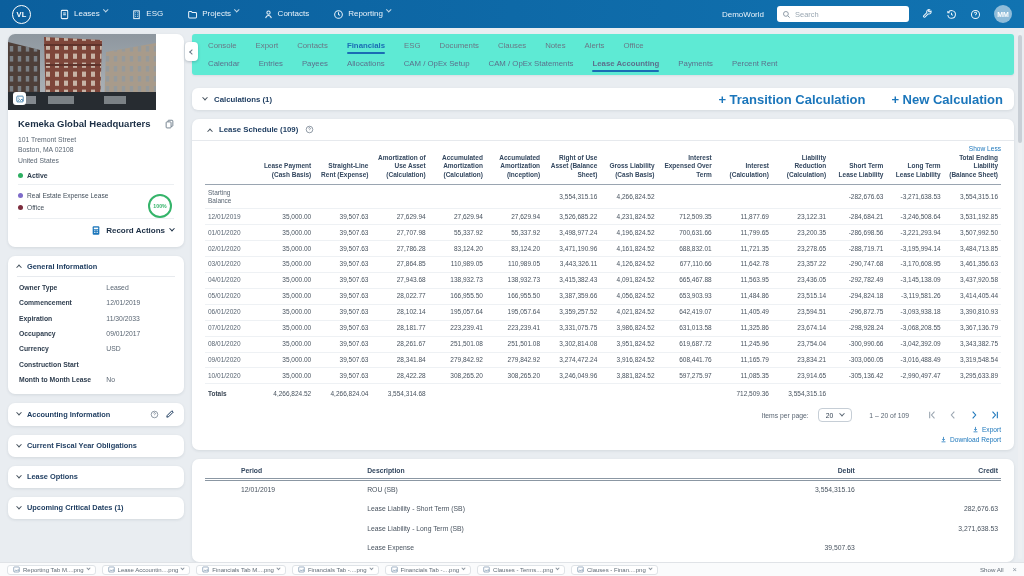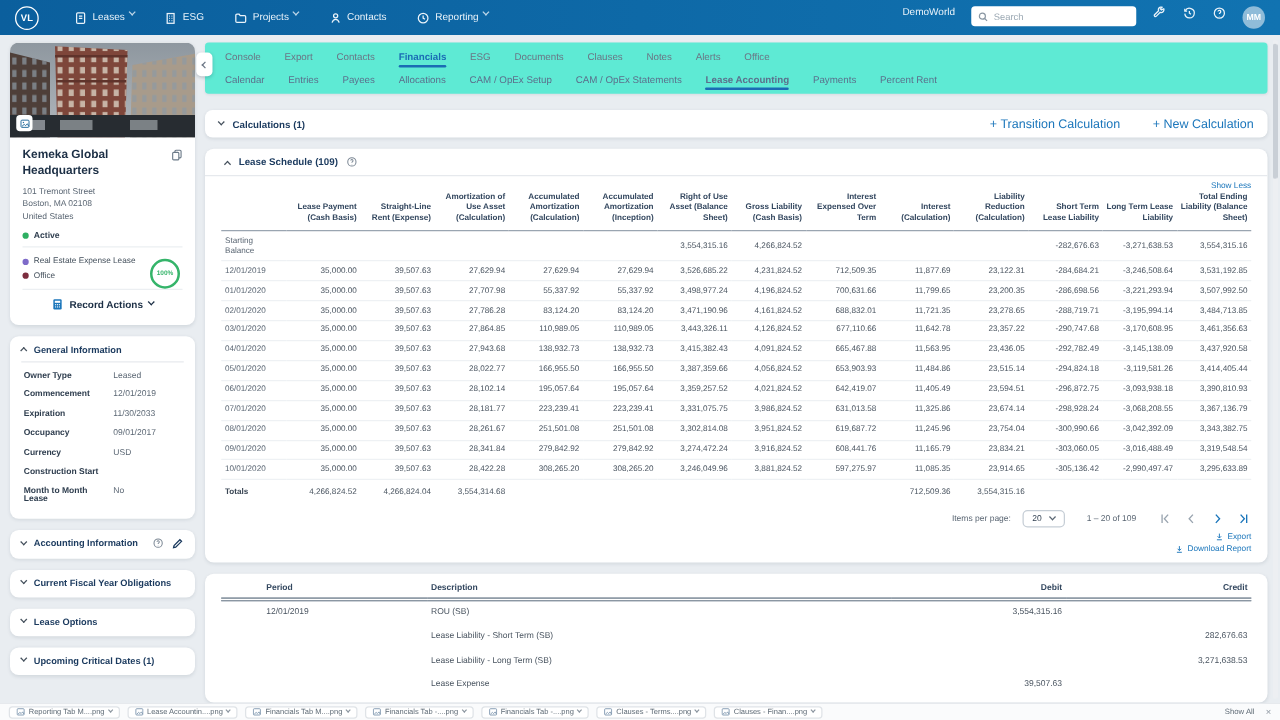--- a/index.html
+++ b/index.html
@@ -7,45 +7,45 @@
 svg{display:block}
 .chv{display:inline-block;width:4px;height:4px;border-right:1.4px solid currentColor;border-bottom:1.4px solid currentColor}
 .chv.down{transform:rotate(45deg) translate(-1px,-1px)}
 .chv.up{transform:rotate(-135deg) translate(-1px,-1px)}
 .chv.left{transform:rotate(135deg)}
 
 .navbar{height:28px;background:linear-gradient(90deg,#0b5f9d,#1173b1);display:flex;align-items:center;padding:0 12px;color:#fff}
 .logo{width:19px;height:19px;border:1.6px solid #fff;border-radius:50%;display:flex;align-items:center;justify-content:center;font-size:7.5px;font-weight:700;letter-spacing:.2px;margin-right:28px;flex:none}
 .nav-item{display:flex;align-items:flex-start;gap:4px;font-size:8px;color:#eaf3fa;margin-right:24px;white-space:nowrap}
 .nav-item .chv{width:3.5px;height:3.5px;opacity:.8}
-.nav-right{margin-left:auto;display:flex;gap:13px}
+.nav-right{margin-left:auto;display:flex;align-items:center;gap:13px}
 .org{font-size:8px;color:#eaf3fa}
 .searchbox{width:132px;height:16px;background:#fff;border-radius:3px;display:flex;align-items:center;padding:0 5px;gap:4px}
 .searchbox input{border:none;outline:none;width:100%;font-size:7.5px;color:#44505c;font-family:"Liberation Sans",sans-serif;background:transparent}
 .searchbox input::placeholder{color:#9aa7b2}
 .avatar{width:18px;height:18px;border-radius:50%;background:#8fbcd9;color:#fff;font-size:7px;font-weight:700;display:flex;align-items:center;justify-content:center}
 
 .page{display:flex;height:534px;padding:6px 0 0 8px}
 .card{background:#fff;border-radius:7px;box-shadow:0 1px 3px rgba(20,40,60,.10)}
 
-.sidebar{width:148px;flex:none}
+.sidebar{width:176px;flex:none}
 .photo-card{overflow:hidden;position:relative}
 .photo-wrap{position:relative;height:76px}
 .photo-badge{position:absolute;left:5px;bottom:5px;width:13px;height:13px;background:#fff;border-radius:3px;display:flex;align-items:center;justify-content:center;color:#2a6f9e}
 .prop-body{padding:7px 10px 4px}
 .prop-name-row{display:flex;align-items:flex-start;gap:6px}
 .prop-name{font-size:9.5px;font-weight:700;color:#1c2f45;line-height:1.4;flex:1}
 .copy-ic{color:#6b7a88;margin-top:2px}
 .addr{font-size:6.8px;color:#5a6673;line-height:1.5;margin-top:5px}
 .status-row{display:flex;align-items:center;gap:4px;font-size:6.9px;font-weight:700;color:#2e3d4e;padding:6px 0 5px;border-bottom:1px solid #eceff2}
 .types{position:relative;padding:5px 0 4px;border-bottom:1px solid #eceff2}
 .type-row{display:flex;align-items:center;gap:4px;font-size:6.6px;color:#44505c;line-height:1.8}
 .dot{width:5px;height:5px;border-radius:50%;flex:none}
 .ring{position:absolute;right:2px;top:9px;width:24px;height:24px;border:2px solid #35b46a;border-radius:50%;display:flex;align-items:center;justify-content:center;font-size:5.2px;color:#35b46a;font-weight:700;background:#fff}
-.record-actions{display:flex;align-items:center;justify-content:center;gap:5px;font-size:8px;font-weight:700;color:#1c2f45;padding:6px 0 7px}
+.record-actions{display:flex;align-items:center;justify-content:flex-end;gap:5px;font-size:8px;font-weight:700;color:#1c2f45;padding:6px 0 7px}
 .record-actions .chv{color:#1c2f45}
 .acc-card{margin-top:9px;padding:6px 9px 7px}
 .acc-head{display:flex;align-items:center;gap:6px;font-size:7.4px;font-weight:700;color:#1b3a5e}
 .acc-head .chv{color:#44505c;flex:none}
 .gi-head{border-bottom:1px solid #e7eaee;padding-bottom:5px}
 .gi-rows{padding-top:3px}
 .gi-row{display:grid;grid-template-columns:56% 44%;align-items:start;padding:4.2px 0 4.2px 2px}
 .gi-label{font-size:6.8px;font-weight:700;color:#2e3d4e}
 .gi-value{font-size:6.8px;color:#5a6673}
 .acc-right{margin-left:auto;display:flex;align-items:center;gap:6px;color:#5a6673}
@@ -56,21 +56,21 @@
 .tabrow{display:flex;gap:19px;padding:0 16px;height:18px;align-items:center}
 .tab{font-size:7.8px;color:#6a7685;position:relative;white-space:nowrap;cursor:default}
 .tabrow.secondary .tab{color:#5b708c}
 .tab.active{color:#1a6cb4;font-weight:700}
 .tab.active::after{content:"";position:absolute;left:0;right:0;bottom:-4px;height:2px;background:#1a6cb4;border-radius:1px}
 
 .calc-card{margin-top:13px;height:22px;display:flex;align-items:center;gap:7px;padding:0 11px;border-radius:6px}
 .sec-title{font-size:7.8px;font-weight:700;color:#1b3a5e}
 .sec-chv{color:#44505c;flex:none}
 .calc-actions{margin-left:auto;display:flex;gap:26px}
-.calc-link{font-size:10px;font-weight:400;color:#1b76bb;cursor:pointer}
+.calc-link{font-size:13px;font-weight:700;color:#1b76bb;cursor:pointer}
 
 .sched-card{margin-top:9px;border-radius:7px;padding-bottom:5px}
 .sec-head-row{height:22px;display:flex;align-items:center;gap:7px;padding:0 16px;border-bottom:1px solid #e6e9ed}
 .help-ic{color:#7b8794}
 .show-less{text-align:right;font-size:6.6px;color:#1b76bb;padding:4px 13px 1px;cursor:pointer}
 table.sched{width:calc(100% - 26px);margin:0 13px;border-collapse:collapse;table-layout:fixed}
 .sched th{font-size:6.5px;font-weight:700;color:#33475f;text-align:right;vertical-align:bottom;padding:1px 3px 5px;line-height:1.3;border-bottom:1px solid #9aa5b1}
 .sched th.c0{width:52px}
 .sched td{font-size:6.5px;color:#48535f;text-align:right;padding:3.4px 3px;border-bottom:1px solid #eef1f4;line-height:1.25}
 .sched td.c0,.sched th.c0{text-align:left}

